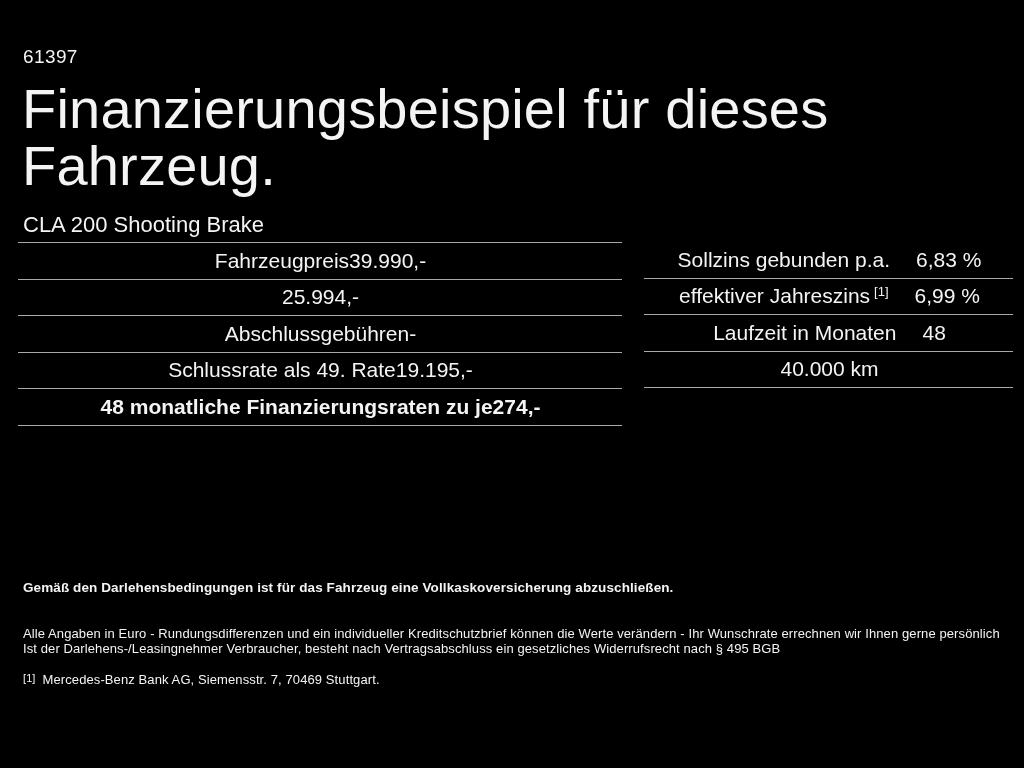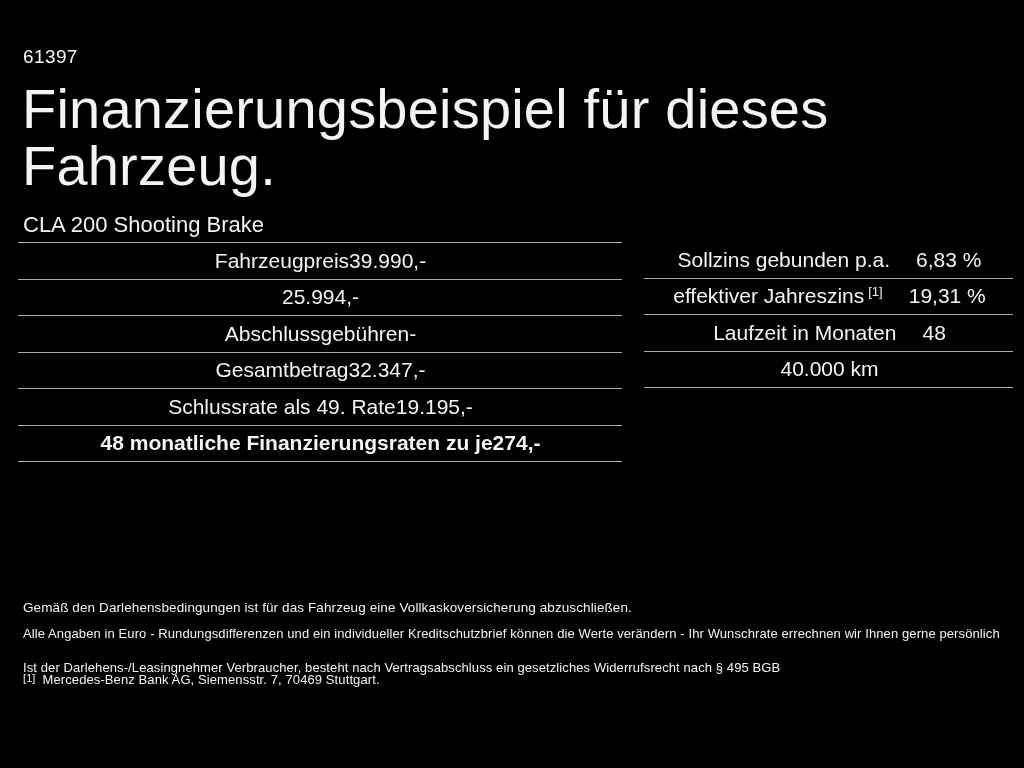--- a/index.html
+++ b/index.html
@@ -42,23 +42,23 @@
   .trow.bold{ font-weight:700; }
   .sup-ref{
     font-size:13px;
     position:relative; top:-7px;
     margin-left:4px;
   }
   .footer-line{
     position:absolute; left:23px;
     font-size:13px; white-space:nowrap; letter-spacing:0.1px;
   }
-  .fn-bold{ top:600px; font-weight:400; font-size:13.5px; }
+  .fn-bold{ top:580px; font-weight:700; font-size:13.5px; }
   .fn-a{ top:626px; }
-  .fn-b{ top:660px; }
+  .fn-b{ top:641px; }
   .fn-c{ top:672px; }
   .fn-marker{
     display:inline-block;
     font-size:11px;
     position:relative; top:-2px;
     margin-right:7px;
   }
 </style>
 </head>
 <body>
@@ -76,41 +76,37 @@
     <span class="val">39.990,-</span>
   </div>
   <div class="trow">
     <span class="val">25.994,-</span>
   </div>
   <div class="trow">
     <span class="lbl">Abschlussgebühren</span>
     <span class="val">-</span>
   </div>
   <div class="trow">
-    <span class="lbl">Gesamtbetrag</span>
-    <span class="val">32.347,-</span>
-  </div>
-  <div class="trow">
     <span class="lbl">Schlussrate als 49. Rate</span>
     <span class="val">19.195,-</span>
   </div>
   <div class="trow bold">
     <span class="lbl">48 monatliche Finanzierungsraten zu je</span>
     <span class="val">274,-</span>
   </div>
 </div>
 
 <div class="ftable right">
   <div class="trow">
     <span class="lbl">Sollzins gebunden p.a.</span>
     <span class="val">6,83 %</span>
   </div>
   <div class="trow">
     <span class="lbl"><span>effektiver Jahreszins</span><span class="sup-ref">[1]</span></span>
-    <span class="val">19,31 %</span>
+    <span class="val">6,99 %</span>
   </div>
   <div class="trow">
     <span class="lbl">Laufzeit in Monaten</span>
     <span class="val">48</span>
   </div>
   <div class="trow">
     <span class="val">40.000 km</span>
   </div>
 </div>
 

